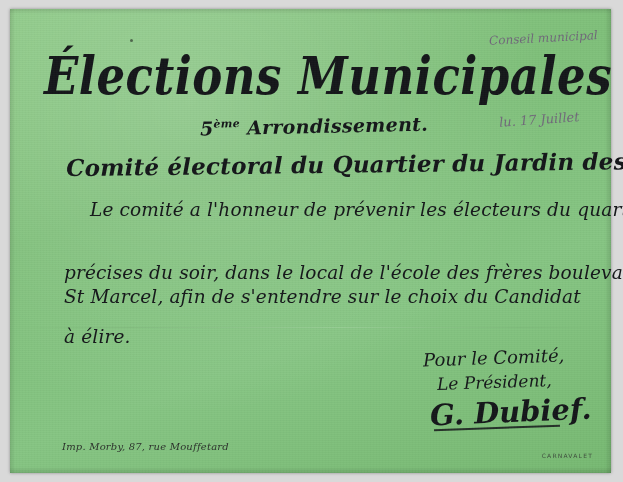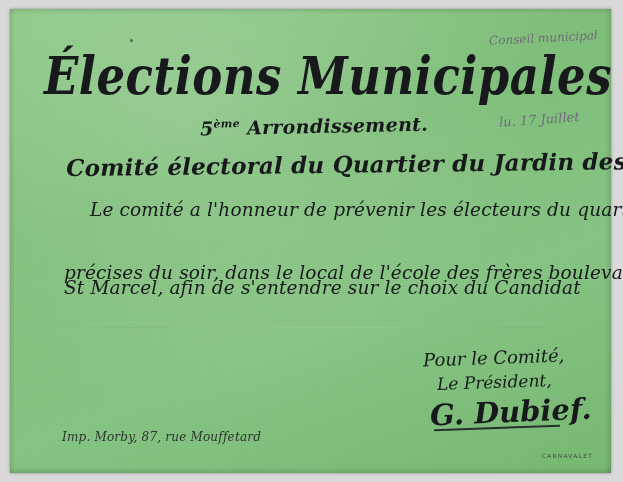--- a/index.html
+++ b/index.html
@@ -96,21 +96,21 @@
   
   .body-line {
     position: absolute;
     font-size: 18.5px;
     letter-spacing: 0.15px;
     font-weight: 400;
   }
   #l0 { left: 80px;  top: 190px; }
   #l1 { left: 54px;  top: 222px; }
   #l2 { left: 54px;  top: 253px; }
-  #l3 { left: 54px;  top: 268px; }
+  #l3 { left: 54px;  top: 277px; }
   #l4 { left: 54px;  top: 317px; }
 
   
   #sig-for {
     position: absolute;
     left: 413px;
     top: 338px;
     font-size: 18px;
     transform: rotate(-2deg);
   }
@@ -150,22 +150,22 @@
     white-space: nowrap;
     opacity: 0.85;
   }
   #annot-top { left: 479px; top: 22px; transform: rotate(-3deg); }
   #annot-date { left: 489px; top: 103px; transform: rotate(-4deg); font-size: 13px; }
 
   
   #imprint {
     position: absolute;
     left: 52px;
-    top: 421px;
-    font-size: 12px;
+    top: 432px;
+    font-size: 10px;
     font-style: italic;
     color: #222;
     letter-spacing: 0.2px;
     white-space: nowrap;
     opacity: 0.9;
   }
   
   #stamp {
     position: absolute;
     right: 18px;
@@ -213,20 +213,21 @@
 
     <div class="ink" id="subtitle">
       <span>5</span><span class="sup">ème</span><span> Arrondissement.</span>
     </div>
 
     <div class="ink" id="committee">Comité électoral du Quartier du Jardin des Plantes.</div>
 
     <div class="ink body-line" id="l0">Le comité a l'honneur de prévenir les électeurs du quartier</div>
     <div class="ink body-line" id="l2">précises du soir, dans le local de l'école des frères boulevard</div>
     <div class="ink body-line" id="l3">St Marcel, afin de s'entendre sur le choix du Candidat</div>
+    <div class="ink body-line" id="l4">à élire.</div>
 
     <div class="ink" id="sig-for">Pour le Comité,</div>
     <div class="ink" id="sig-role">Le Président,</div>
     <div class="ink" id="sig-name">G. Dubief.</div>
     <div id="sig-rule"></div>
 
     <div class="annot" id="annot-top">Conseil municipal</div>
     <div class="annot" id="annot-date">lu. 17 Juillet</div>
 
     <div id="imprint">Imp. Morby, 87, rue Mouffetard</div>

